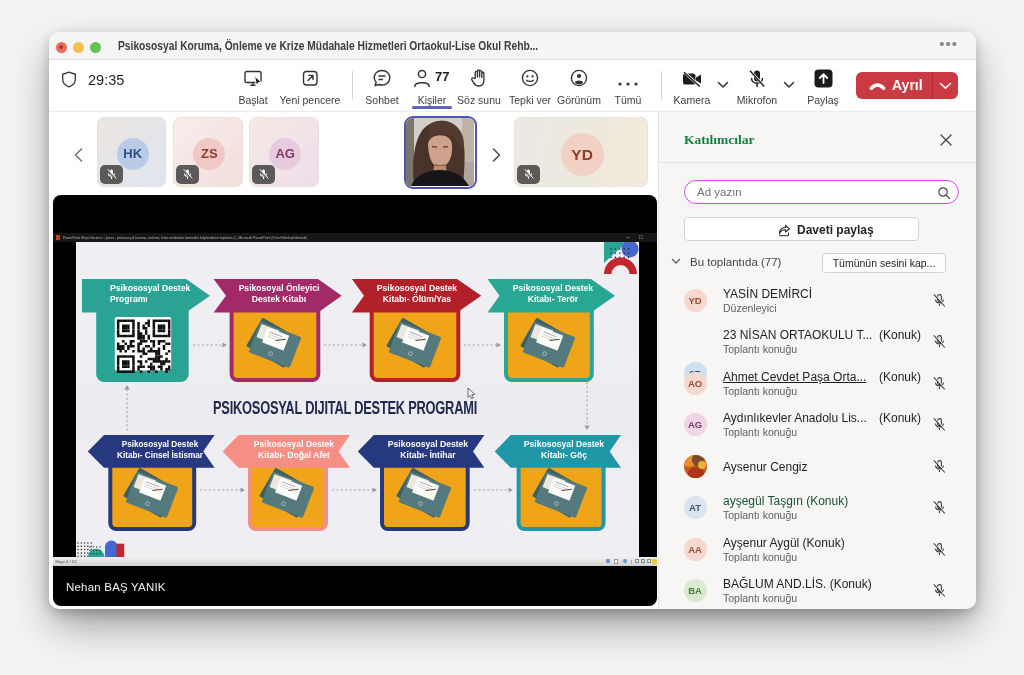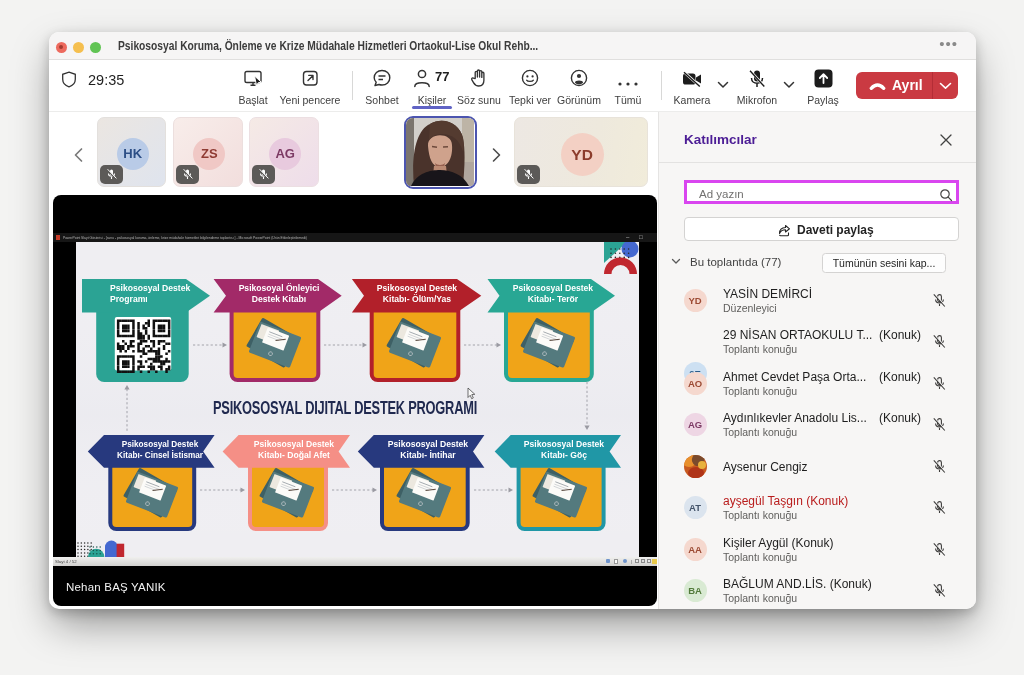--- a/index.html
+++ b/index.html
@@ -404,33 +404,33 @@
       <div class="abs" style="left:570px;top:2px;width:4px;height:4px;background:#6f94cc;border-radius:2px;"></div>
       <div class="abs" style="left:578px;top:2.5px;width:1px;height:4px;background:#aaa;"></div>
       <div class="abs" style="left:582px;top:2px;width:4px;height:4px;border:0.5px solid #8a8a8a;background:#e8e8e8;"></div>
       <div class="abs" style="left:588px;top:2px;width:4px;height:4px;border:0.5px solid #8a8a8a;background:#dcdcdc;"></div>
       <div class="abs" style="left:594px;top:2px;width:4px;height:4px;border:0.5px solid #8a8a8a;background:#e8e8e8;"></div>
       <div class="abs" style="left:599px;top:1.5px;width:4.5px;height:5px;background:#e8c94a;"></div>
     </div>
     <div class="abs" style="left:13px;top:386px;font-size:11.5px;color:#f2f2f2;letter-spacing:0.2px;">Nehan BAŞ YANIK</div>
   </div>
   <div class="panel" id="panel">
-    <div class="abs" style="left:25px;top:20px;font-size:13.5px;font-weight:bold;color:#4c1d95;">Katılımcılar</div>
+    <div class="abs" style="left:25px;top:20px;font-size:13.5px;font-weight:bold;color:#15803d;font-family:Liberation Serif, serif;">Katılımcılar</div>
     <svg class="abs" style="left:280px;top:21px;" width="14" height="14" viewBox="0 0 14 14">
         <path d="M2 2 L12 12 M12 2 L2 12" stroke="#424242" stroke-width="1.3" stroke-linecap="round"></path>
       </svg>
     <div class="abs" style="left:0;top:50px;width:318px;height:1px;background:#e3e2e1;"></div>
-    <div class="abs" style="left:25px;top:68px;width:275px;height:24px;border-radius:0;background:#ffffff;border:3px solid #d946ef;">
+    <div class="abs" style="left:25px;top:68px;width:275px;height:24px;border-radius:12px;background:#ffffff;border:1px solid #d946ef;">
       <div class="abs" style="left:12px;top:5px;font-size:11.5px;color:#727170;">Ad yazın</div>
       <svg class="abs" style="left:252px;top:5px;" width="14" height="14" viewBox="0 0 14 14">
           <circle cx="6" cy="6" r="4.2" fill="none" stroke="#474645" stroke-width="1.2"></circle>
           <line x1="9.2" y1="9.2" x2="12.5" y2="12.5" stroke="#474645" stroke-width="1.2" stroke-linecap="round"></line>
         </svg>
     </div>
-    <div class="abs" style="left:25px;top:105px;width:275px;height:24px;border-radius:4px;background:#ffffff;border:1px solid #d4d3d2;">
+    <div class="abs" style="left:25px;top:105px;width:235px;height:24px;border-radius:4px;background:#ffffff;border:1px solid #d4d3d2;">
       <svg class="abs" style="left:92px;top:5px;" width="15" height="15" viewBox="0 0 15 15">
           <path d="M8.5 2.5 L12.5 5.8 L8.5 9 V6.8 C5.5 6.8 3.5 8.2 2.5 10.5 C2.5 7 4.5 4.6 8.5 4.5 Z" fill="none" stroke="#242424" stroke-width="1.1" stroke-linejoin="round"></path>
           <path d="M11.5 9.5 V11.7 C11.5 12.3 11.1 12.7 10.5 12.7 H3.6 C3 12.7 2.6 12.3 2.6 11.7" fill="none" stroke="#242424" stroke-width="1.1"></path>
         </svg>
       <div class="abs" style="left:112px;top:4.5px;font-size:12px;font-weight:bold;color:#242424;">Daveti paylaş</div>
     </div>
     <svg class="abs" style="left:12px;top:146px;" width="10" height="7" viewBox="0 0 10 7">
         <path d="M1.5 1.5 L5 5 L8.5 1.5" fill="none" stroke="#5a5a5a" stroke-width="1.3" stroke-linecap="round" stroke-linejoin="round"></path>
       </svg>
     <div class="abs" style="left:31px;top:144px;font-size:11.5px;color:#424242;">Bu toplantıda (77)</div>
@@ -439,32 +439,32 @@
       <div class="abs" style="left:64px;top:174.5px;font-size:12px;color:#1e1e1e;white-space:nowrap;">YASİN DEMİRCİ</div>
       <div class="abs" style="left:64px;top:189.5px;font-size:10.5px;color:#5f5e5c;white-space:nowrap;">Düzenleyici</div>
       <svg class="abs" style="left:273px;top:180.5px;" width="15" height="15" viewBox="0 0 15 15">
         <rect x="5.6" y="1.6" width="3.8" height="7" rx="1.9" fill="none" stroke="#3d3c3b" stroke-width="1.1"></rect>
         <path d="M3.6 6.5 C3.6 11 11.4 11 11.4 6.5" fill="none" stroke="#3d3c3b" stroke-width="1.1"></path>
         <line x1="7.5" y1="10.9" x2="7.5" y2="13" stroke="#3d3c3b" stroke-width="1.1"></line>
         <line x1="2.4" y1="0.8" x2="13.4" y2="12.9" stroke="#f7f6f5" stroke-width="1.1"></line>
         <line x1="1.8" y1="1.4" x2="12.8" y2="13.5" stroke="#3d3c3b" stroke-width="1.1"></line>
       </svg>
     <div class="abs" style="left:24.5px;top:218.0px;width:23px;height:23px;border-radius:50%;background:#cde0f2;color:#2b5c8a;font-size:9.5px;font-weight:bold;text-align:center;line-height:23px;margin-top:32px;">2E</div>
-      <div class="abs" style="left:64px;top:216.0px;font-size:12px;color:#1e1e1e;white-space:nowrap;">29 NİSAN ORTAOKULU T...</div>
+      <div class="abs" style="left:64px;top:216.0px;font-size:12px;color:#1e1e1e;white-space:nowrap;">23 NİSAN ORTAOKULU T...</div>
       <div class="abs" style="left:64px;top:231.0px;font-size:10.5px;color:#5f5e5c;white-space:nowrap;">Toplantı konuğu</div>
       <div class="abs" style="left:220px;top:216.0px;font-size:12px;color:#1e1e1e;">(Konuk)</div>
       <svg class="abs" style="left:273px;top:222.0px;" width="15" height="15" viewBox="0 0 15 15">
         <rect x="5.6" y="1.6" width="3.8" height="7" rx="1.9" fill="none" stroke="#3d3c3b" stroke-width="1.1"></rect>
         <path d="M3.6 6.5 C3.6 11 11.4 11 11.4 6.5" fill="none" stroke="#3d3c3b" stroke-width="1.1"></path>
         <line x1="7.5" y1="10.9" x2="7.5" y2="13" stroke="#3d3c3b" stroke-width="1.1"></line>
         <line x1="2.4" y1="0.8" x2="13.4" y2="12.9" stroke="#f7f6f5" stroke-width="1.1"></line>
         <line x1="1.8" y1="1.4" x2="12.8" y2="13.5" stroke="#3d3c3b" stroke-width="1.1"></line>
       </svg>
     <div class="abs" style="left:24.5px;top:259.5px;width:23px;height:23px;border-radius:50%;background:#f5d8ce;color:#9c4a33;font-size:9.5px;font-weight:bold;text-align:center;line-height:23px;">AO</div>
-      <div class="abs" style="left:64px;top:257.5px;font-size:12px;color:#1e1e1e;white-space:nowrap;">Ahmet Cevdet Paşa Orta...</div>
+      <div class="abs" style="left:64px;top:257.5px;font-size:12px;color:#1e1e1e;white-space:nowrap;text-decoration:underline;">Ahmet Cevdet Paşa Orta...</div>
       <div class="abs" style="left:64px;top:272.5px;font-size:10.5px;color:#5f5e5c;white-space:nowrap;">Toplantı konuğu</div>
       <div class="abs" style="left:220px;top:257.5px;font-size:12px;color:#1e1e1e;">(Konuk)</div>
       <svg class="abs" style="left:273px;top:263.5px;" width="15" height="15" viewBox="0 0 15 15">
         <rect x="5.6" y="1.6" width="3.8" height="7" rx="1.9" fill="none" stroke="#3d3c3b" stroke-width="1.1"></rect>
         <path d="M3.6 6.5 C3.6 11 11.4 11 11.4 6.5" fill="none" stroke="#3d3c3b" stroke-width="1.1"></path>
         <line x1="7.5" y1="10.9" x2="7.5" y2="13" stroke="#3d3c3b" stroke-width="1.1"></line>
         <line x1="2.4" y1="0.8" x2="13.4" y2="12.9" stroke="#f7f6f5" stroke-width="1.1"></line>
         <line x1="1.8" y1="1.4" x2="12.8" y2="13.5" stroke="#3d3c3b" stroke-width="1.1"></line>
       </svg>
     <div class="abs" style="left:24.5px;top:301.0px;width:23px;height:23px;border-radius:50%;background:#eed6e4;color:#7c3a64;font-size:9.5px;font-weight:bold;text-align:center;line-height:23px;">AG</div>
@@ -486,31 +486,31 @@
       </div>
       <div class="abs" style="left:64px;top:347.5px;font-size:12px;color:#1e1e1e;white-space:nowrap;">Aysenur Cengiz</div>
       <svg class="abs" style="left:273px;top:346.5px;" width="15" height="15" viewBox="0 0 15 15">
         <rect x="5.6" y="1.6" width="3.8" height="7" rx="1.9" fill="none" stroke="#3d3c3b" stroke-width="1.1"></rect>
         <path d="M3.6 6.5 C3.6 11 11.4 11 11.4 6.5" fill="none" stroke="#3d3c3b" stroke-width="1.1"></path>
         <line x1="7.5" y1="10.9" x2="7.5" y2="13" stroke="#3d3c3b" stroke-width="1.1"></line>
         <line x1="2.4" y1="0.8" x2="13.4" y2="12.9" stroke="#f7f6f5" stroke-width="1.1"></line>
         <line x1="1.8" y1="1.4" x2="12.8" y2="13.5" stroke="#3d3c3b" stroke-width="1.1"></line>
       </svg>
     <div class="abs" style="left:24.5px;top:384.0px;width:23px;height:23px;border-radius:50%;background:#dbe4ee;color:#44546a;font-size:9.5px;font-weight:bold;text-align:center;line-height:23px;">AT</div>
-      <div class="abs" style="left:64px;top:382.0px;font-size:12px;color:#b91c1c;white-space:nowrap;">ayşegül Taşgın (Konuk)</div>
+      <div class="abs" style="left:64px;top:382.0px;font-size:12px;color:#14532d;white-space:nowrap;">ayşegül Taşgın (Konuk)</div>
       <div class="abs" style="left:64px;top:397.0px;font-size:10.5px;color:#5f5e5c;white-space:nowrap;">Toplantı konuğu</div>
       <svg class="abs" style="left:273px;top:388.0px;" width="15" height="15" viewBox="0 0 15 15">
         <rect x="5.6" y="1.6" width="3.8" height="7" rx="1.9" fill="none" stroke="#3d3c3b" stroke-width="1.1"></rect>
         <path d="M3.6 6.5 C3.6 11 11.4 11 11.4 6.5" fill="none" stroke="#3d3c3b" stroke-width="1.1"></path>
         <line x1="7.5" y1="10.9" x2="7.5" y2="13" stroke="#3d3c3b" stroke-width="1.1"></line>
         <line x1="2.4" y1="0.8" x2="13.4" y2="12.9" stroke="#f7f6f5" stroke-width="1.1"></line>
         <line x1="1.8" y1="1.4" x2="12.8" y2="13.5" stroke="#3d3c3b" stroke-width="1.1"></line>
       </svg>
     <div class="abs" style="left:24.5px;top:425.5px;width:23px;height:23px;border-radius:50%;background:#f5d8ce;color:#9c4a33;font-size:9.5px;font-weight:bold;text-align:center;line-height:23px;">AA</div>
-      <div class="abs" style="left:64px;top:423.5px;font-size:12px;color:#1e1e1e;white-space:nowrap;">Kişiler Aygül (Konuk)</div>
+      <div class="abs" style="left:64px;top:423.5px;font-size:12px;color:#1e1e1e;white-space:nowrap;">Ayşenur Aygül (Konuk)</div>
       <div class="abs" style="left:64px;top:438.5px;font-size:10.5px;color:#5f5e5c;white-space:nowrap;">Toplantı konuğu</div>
       <svg class="abs" style="left:273px;top:429.5px;" width="15" height="15" viewBox="0 0 15 15">
         <rect x="5.6" y="1.6" width="3.8" height="7" rx="1.9" fill="none" stroke="#3d3c3b" stroke-width="1.1"></rect>
         <path d="M3.6 6.5 C3.6 11 11.4 11 11.4 6.5" fill="none" stroke="#3d3c3b" stroke-width="1.1"></path>
         <line x1="7.5" y1="10.9" x2="7.5" y2="13" stroke="#3d3c3b" stroke-width="1.1"></line>
         <line x1="2.4" y1="0.8" x2="13.4" y2="12.9" stroke="#f7f6f5" stroke-width="1.1"></line>
         <line x1="1.8" y1="1.4" x2="12.8" y2="13.5" stroke="#3d3c3b" stroke-width="1.1"></line>
       </svg>
     <div class="abs" style="left:24.5px;top:467.0px;width:23px;height:23px;border-radius:50%;background:#d9ead3;color:#527a3a;font-size:9.5px;font-weight:bold;text-align:center;line-height:23px;">BA</div>
       <div class="abs" style="left:64px;top:465.0px;font-size:12px;color:#1e1e1e;white-space:nowrap;">BAĞLUM AND.LİS. (Konuk)</div>

